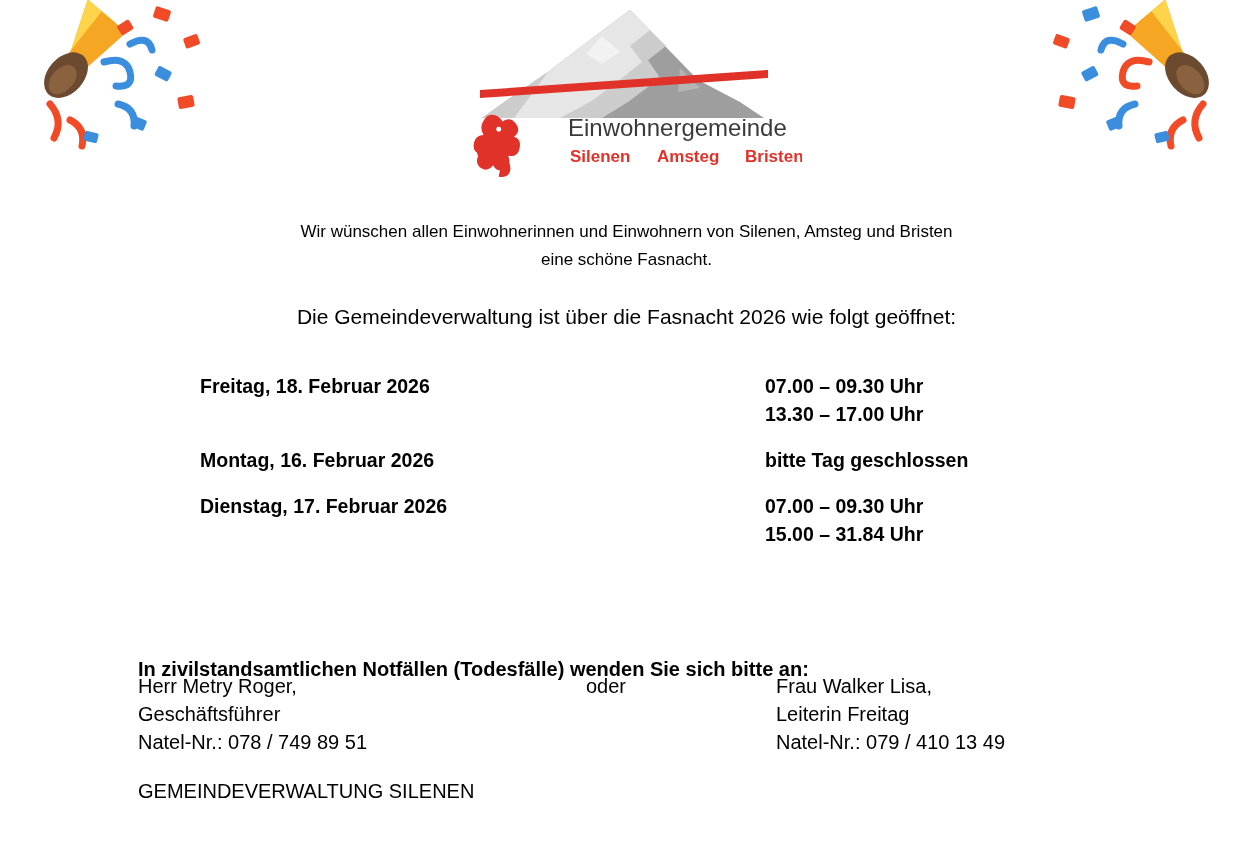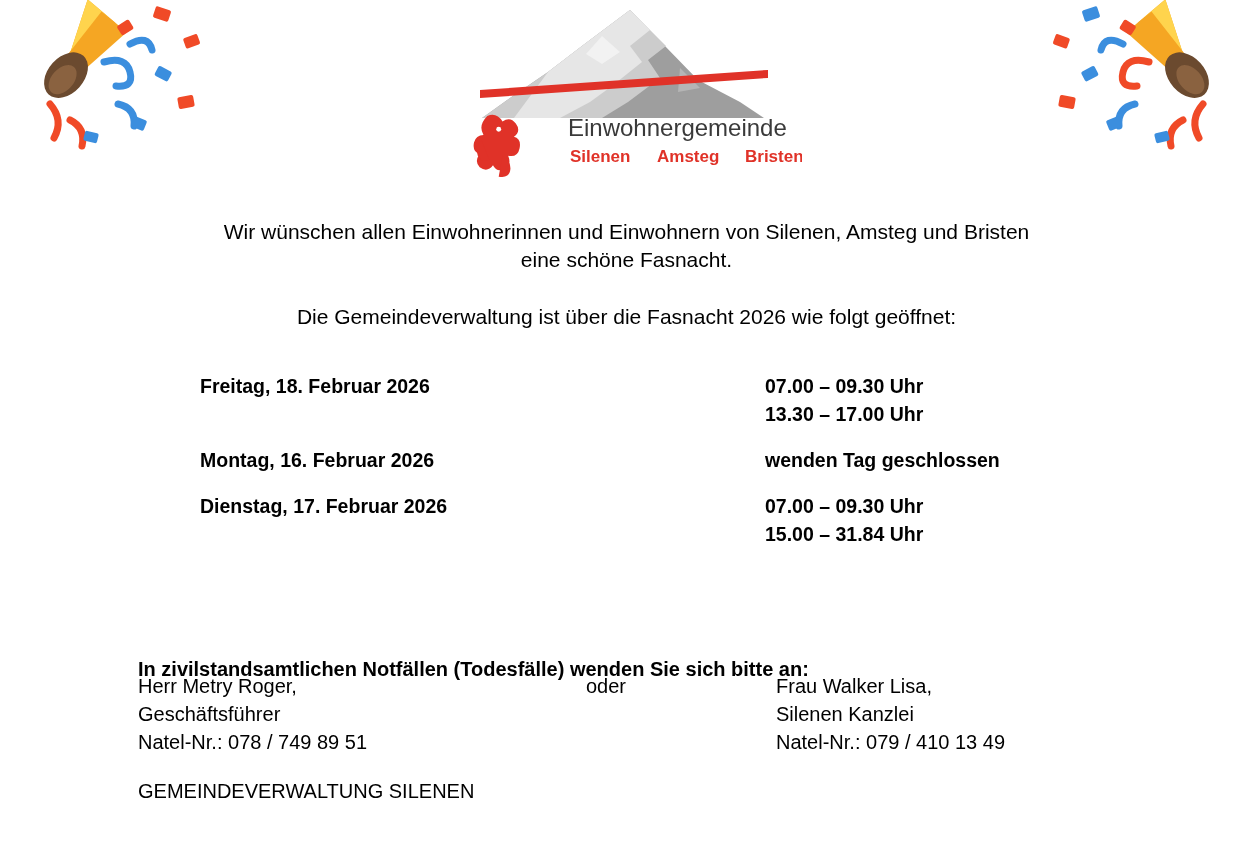--- a/index.html
+++ b/index.html
@@ -43,21 +43,21 @@
   }
   .logo-svg { display: block; }
 
   
   .intro {
     position: absolute;
     left: 0;
     right: 0;
     top: 218px;
     text-align: center;
-    font-size: 21px;
+    font-size: 17px;
     line-height: 28px;
   }
   .intro-line2 { display: block; }
 
   .opening-line {
     position: absolute;
     left: 0;
     right: 0;
     top: 305px;
     text-align: center;
@@ -207,21 +207,21 @@
     <tr>
       <td class="day">Freitag, 18. Februar 2026</td>
       <td class="times">
         <span class="time-line">07.00 – 09.30 Uhr</span>
         <span class="time-line">13.30 – 17.00 Uhr</span>
       </td>
     </tr>
     <tr>
       <td class="day">Montag, 16. Februar 2026</td>
       <td class="times">
-        <span class="time-line">wenden Tag geschlossen</span>
+        <span class="time-line">bitte Tag geschlossen</span>
       </td>
     </tr>
     <tr>
       <td class="day">Dienstag, 17. Februar 2026</td>
       <td class="times">
         <span class="time-line">07.00 – 09.30 Uhr</span>
         <span class="time-line">15.00 – 31.84 Uhr</span>
       </td>
     </tr>
   </tbody>
@@ -233,21 +233,21 @@
   <table>
     <tbody>
       <tr>
         <td class="col-a">Herr Metry Roger,</td>
         <td class="col-or">oder</td>
         <td>Frau Walker Lisa,</td>
       </tr>
       <tr>
         <td class="col-a">Geschäftsführer</td>
         <td class="col-or"></td>
-        <td>Silenen Kanzlei</td>
+        <td>Leiterin Freitag</td>
       </tr>
       <tr>
         <td class="col-a">Natel-Nr.: 078 / 749 89 51</td>
         <td class="col-or"></td>
         <td>Natel-Nr.: 079 / 410 13 49</td>
       </tr>
     </tbody>
   </table>
 </div>
 

